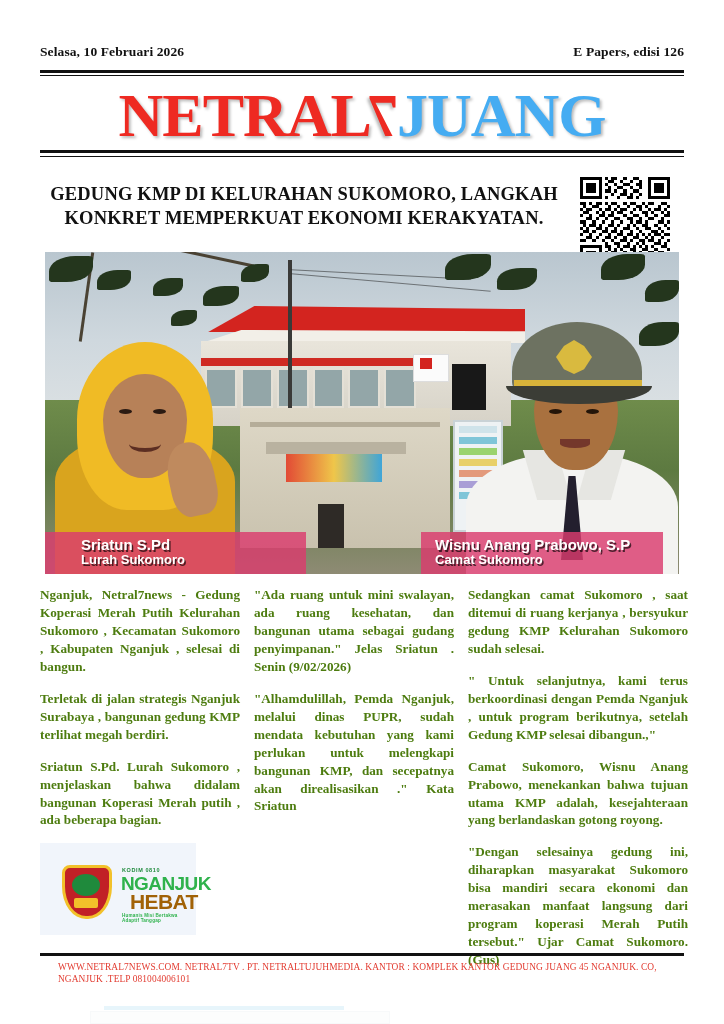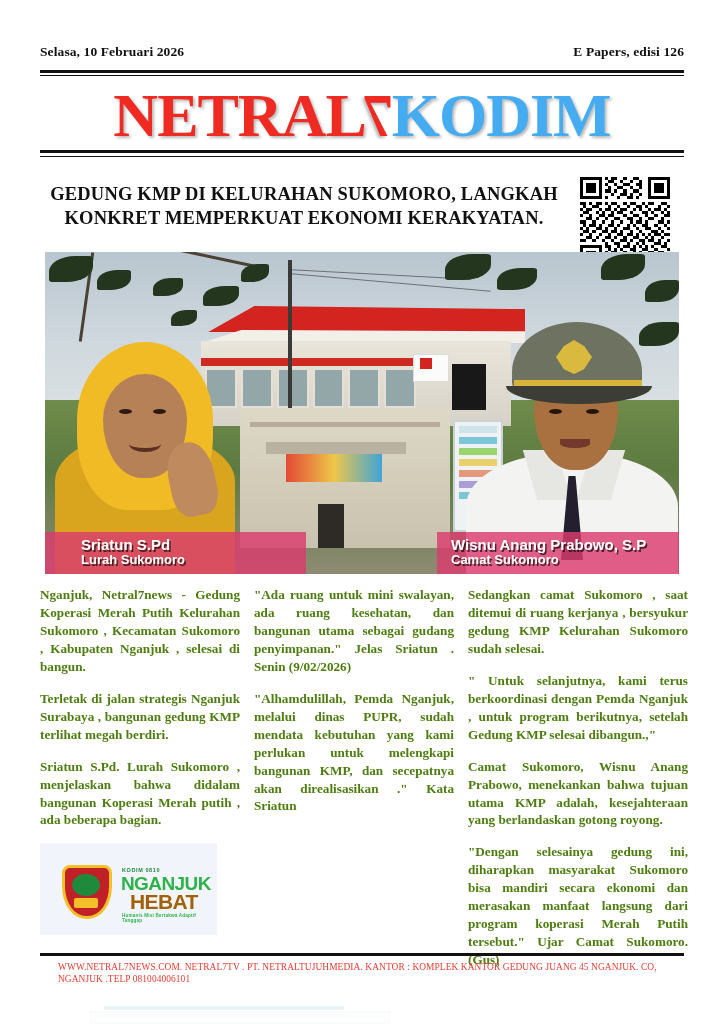--- a/index.html
+++ b/index.html
@@ -289,21 +289,21 @@
     bottom: 0;
     background: rgba(218,60,110,.82);
     color: #fff;
     padding: 5px 10px 6px 14px;
     line-height: 1.12;
     font-family: "Liberation Sans", "DejaVu Sans", sans-serif;
     font-weight: bold;
     text-shadow: 1.5px 1.5px 0 rgba(0,0,0,.65);
   }
   .cap-l { left: 0; width: 215px; padding-left: 36px; }
-  .cap-r { right: 0; width: 218px; }
+  .cap-r { right: 16px; width: 218px; }
   .cap .n { font-size: 15px; display: block; }
   .cap .r { font-size: 13px; display: block; }
 
   
   .cols {
     position: absolute;
     left: 40px;
     top: 586px;
     width: 648px;
     height: 362px;
@@ -323,21 +323,20 @@
     text-justify: inter-word;
   }
 
   
   .badge {
     margin-top: 8px;
     width: 156px;
     height: 92px;
     background: #f1f5fb;
     position: relative;
-    padding-left: 21px;
   }
   .badge-shield {
     position: absolute; left: 22px; top: 22px; width: 50px; height: 54px;
     background: #c12026;
     border: 3px solid #f2c12a;
     border-radius: 8px 8px 48% 48% / 8px 8px 60% 60%;
     box-sizing: border-box;
   }
   .badge-shield:before {
     content: ""; position: absolute; left: 7px; top: 6px;
@@ -407,21 +406,21 @@
 <div class="page">
 
   <div class="topbar">
     <span>Selasa, 10 Februari 2026</span>
     <span>E Papers, edisi 126</span>
   </div>
   <div class="rule-thick rule-a"></div>
   <div class="rule-thick rule-b"></div>
 
   <div class="masthead">
-    <span class="mh-red">NETRAL</span><span class="mh-seven">7</span><span class="mh-blue">KODIM</span>
+    <span class="mh-red">NETRAL</span><span class="mh-seven">7</span><span class="mh-blue">JUANG</span>
   </div>
   <div class="rule-thick rule-c"></div>
   <div class="rule-thick rule-d"></div>
 
   <h1 class="headline">GEDUNG KMP DI KELURAHAN SUKOMORO, LANGKAH KONKRET MEMPERKUAT EKONOMI KERAKYATAN.</h1>
 
   <div class="qr-wrap">
     <svg viewBox="0 0 29 29" shape-rendering="crispEdges" aria-label="qr">
       <rect width="29" height="29" fill="#fff"></rect>
       <g fill="#000">

